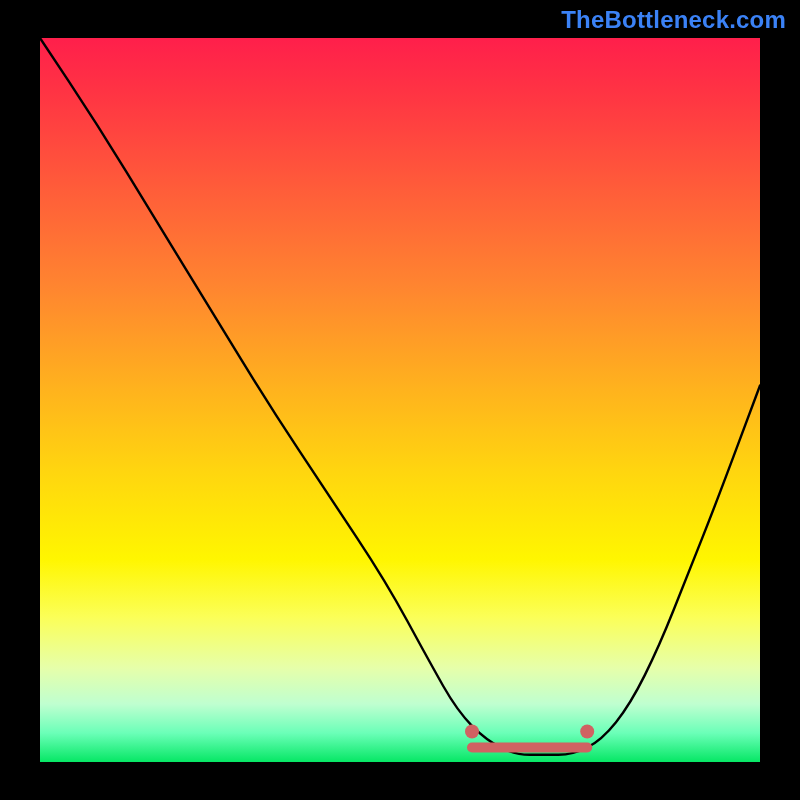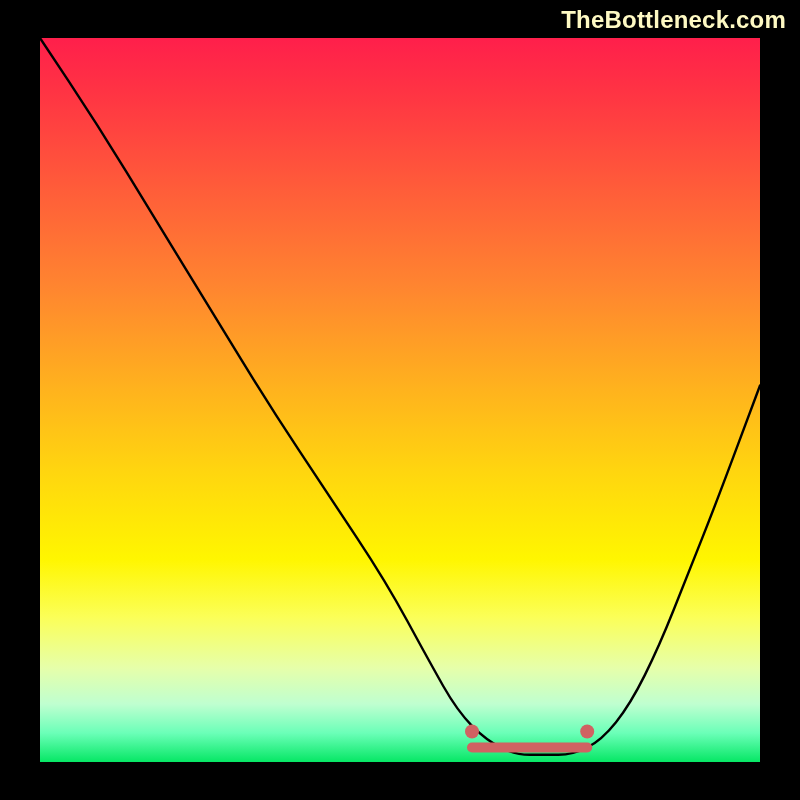--- a/index.html
+++ b/index.html
@@ -10,21 +10,21 @@
     height: 800px;
     background: #000;
   }
   .watermark {
     position: absolute;
     top: 6px;
     right: 14px;
     font-family: Arial, Helvetica, sans-serif;
     font-size: 24px;
     font-weight: 600;
-    color: #fef9c3;
+    color: #3b82f6;
     letter-spacing: 0.2px;
     user-select: none;
   }
   .plot {
     position: absolute;
     left: 40px;
     top: 38px;
     width: 720px;
     height: 724px;
   }

